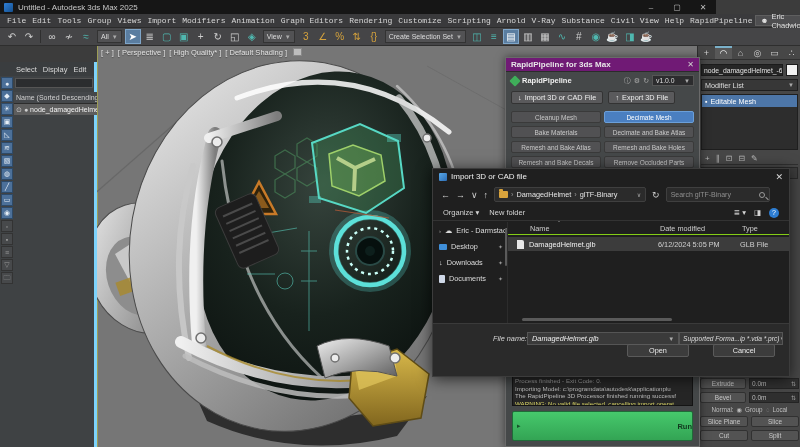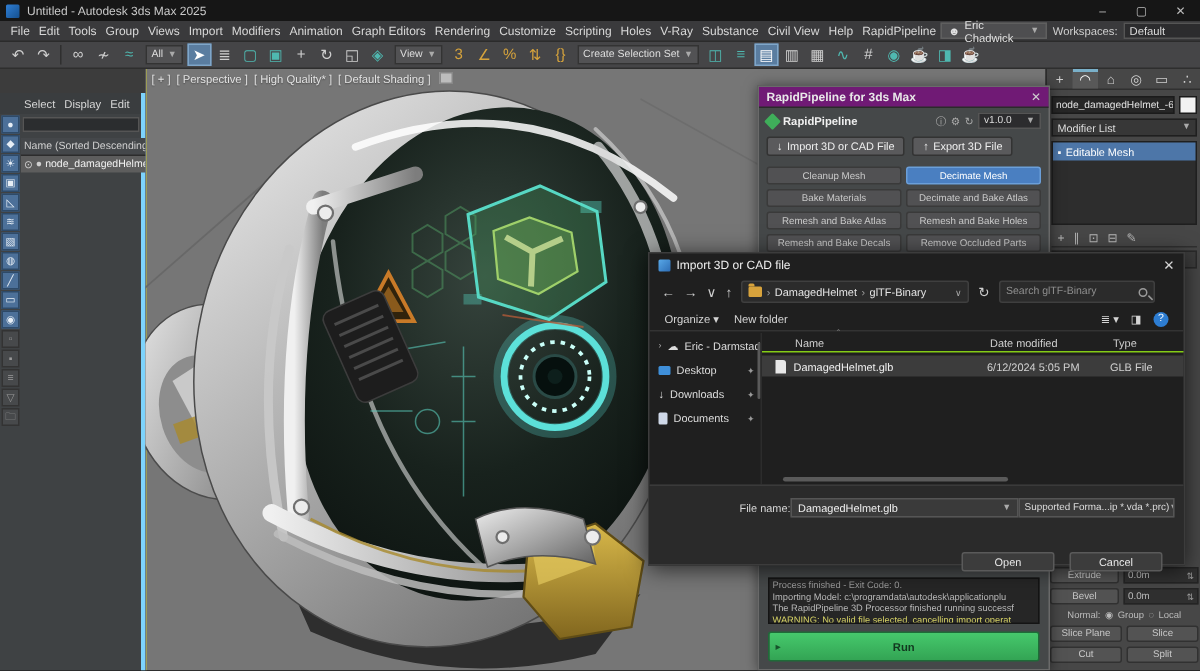--- a/index.html
+++ b/index.html
@@ -5,29 +5,29 @@
   * { margin:0; padding:0; box-sizing:border-box; }
   html,body { background:#000; }
   #screen {
     position:relative; width:800px; height:447px; overflow:hidden;
     font-family:"Liberation Sans", sans-serif; color:#d6d6d6; background:#3c3c3c;
     -webkit-font-smoothing:antialiased;
   }
   .abs { position:absolute; }
 
   
-  .titlebar { left:0; top:0; width:800px; height:14px; background:#161616; display:flex; align-items:center; }
+  .titlebar { left:0; top:0; width:716px; height:14px; background:#161616; display:flex; align-items:center; }
   .app-icon { width:9px; height:9px; margin:0 5px 0 4px; background:linear-gradient(135deg,#2f7fd6,#15508f); border-radius:1px; }
   .title-text { font-size:8px; color:#c9c9c9; }
   .win-controls { margin-left:auto; display:flex; }
   .win-btn { width:26px; height:14px; font-size:8px; color:#bdbdbd; display:flex; align-items:center; justify-content:center; }
 
   
   .menubar { left:0; top:14px; width:800px; height:14px; background:#3a3a3c; border-bottom:1px solid #2b2b2b; display:flex; align-items:center; padding-left:4px; }
-  .menu-item { font-size:8px; color:#d8d8d8; padding:0 3px; white-space:nowrap; }
+  .menu-item { font-size:8px; color:#d8d8d8; padding:0 3px; white-space:nowrap;font-family:Liberation Mono, monospace; }
   .menu-right { margin-left:auto; display:flex; align-items:center; gap:4px; padding-right:4px; }
   .user-chip { display:flex; align-items:center; gap:3px; background:#4e4e50; border:1px solid #5f5f5f; height:11px; padding:0 4px; font-size:7.5px; color:#e2e2e2; }
   .ws-label { font-size:7.5px; color:#cfcfcf; }
   .ws-select { width:92px; height:11px; background:#2c2c2e; border:1px solid #555; font-size:7.5px; color:#dcdcdc; display:flex; align-items:center; justify-content:space-between; padding:0 3px; }
 
   
   .toolbar { left:0; top:28px; width:800px; height:18px; background:#454547; border-bottom:1px solid #2e2e2e; display:flex; align-items:center; padding-left:4px; gap:1px; overflow:hidden; }
   .tb-icon { width:16px; height:15px; display:flex; align-items:center; justify-content:center; font-size:10px; color:#cfcfcf; }
   .tb-icon.teal { color:#4fb8b0; }
   .tb-icon.gold { color:#d6a33c; }
@@ -86,21 +86,21 @@
   .rp-preset { height:12px; background:#515153; border:1px solid #3a3a3a; border-radius:2px; font-size:6.5px; color:#c9c9c9; display:flex; align-items:center; justify-content:center; white-space:nowrap; overflow:hidden; }
   .rp-preset.active { background:#4a7fc1; border-color:#6b9fd9; color:#fff; }
   .rp-section { padding:4px 6px 0; font-size:9px; font-weight:bold; color:#dedede; }
   .rp-log { position:absolute; left:0; bottom:0; width:100%; padding:4px 6px 5px; }
   .rp-log-head { display:flex; align-items:center; gap:3px; font-size:8.5px; font-weight:bold; color:#e4e4e4; margin-bottom:2px; }
   .rp-log-chev { font-size:6px; color:#9a9a9a; font-weight:normal; }
   .rp-log-box { background:#262626; border:1px solid #141414; padding:1px 2px; height:31px; overflow:hidden; }
   .rp-log-line { font-size:6.2px; line-height:7.5px; color:#b8b8b8; white-space:nowrap; }
   .rp-log-line.first { color:#999; }
   .rp-log-line.warn { color:#d6d264; }
-  .rp-run { margin-top:5px; height:20px; background:linear-gradient(180deg,#46c96c,#33a454); border:1px solid #1f6b38; border-radius:2px; display:flex; align-items:center; justify-content:center; position:relative; }
+  .rp-run { margin-top:5px; height:30px; background:linear-gradient(180deg,#46c96c,#33a454); border:1px solid #1f6b38; border-radius:2px; display:flex; align-items:center; justify-content:flex-end; position:relative; }
   .rp-run-label { font-size:7.5px; font-weight:bold; color:#12381f; }
   .rp-run-icon { position:absolute; left:4px; font-size:7px; color:#16532b; }
 
   
   .imp { left:432px; top:168px; width:358px; height:209px; background:#1f1f1f; border:1px solid #3c3c3c; box-shadow:0 2px 14px rgba(0,0,0,.65); z-index:10; color:#e0e0e0; }
   .imp-title { height:15px; display:flex; align-items:center; gap:4px; padding:0 6px; }
   .imp-doc-ico { width:8px; height:8px; background:linear-gradient(135deg,#58a8e8,#2d6db5); border-radius:1px; }
   .imp-title-text { font-size:8px; color:#eee; }
   .imp-close { margin-left:auto; font-size:9px; color:#d8d8d8; }
   .imp-nav { height:21px; display:flex; align-items:center; gap:6px; padding:0 8px; }
@@ -128,25 +128,25 @@
   .sort-caret { position:absolute; left:28px; top:-4px; font-size:6px; color:#9a9a9a; }
   .col-date { width:82px; }
   .col-type { flex:1; }
   .file-row { display:flex; height:14px; align-items:center; font-size:7.3px; color:#f0f0f0; background:#3c3c3c; margin-top:2px; }
   .file-ico { width:7px; height:9px; background:#e8e8e8; margin:0 5px 0 9px; position:relative; border-radius:0 2px 0 0; flex:none; }
   .f-name { width:129px; }
   .f-date { width:82px; color:#d0d0d0; }
   .f-type { flex:1; color:#d0d0d0; }
   .hscroll { position:absolute; left:14px; bottom:2px; width:150px; height:3px; background:#5a5a5a; border-radius:2px; }
   .imp-footer { position:absolute; left:0; bottom:0; width:356px; height:53px; background:#2a2a2a; border-top:1px solid #3a3a3a; }
-  .fn-row { position:absolute; left:60px; top:8px; display:flex; align-items:center; gap:0; }
+  .fn-row { position:absolute; left:60px; top:8px; display:flex; align-items:center; gap:0;font-style:italic; }
   .fn-label { font-size:7.3px; color:#d6d6d6; }
   .fn-combo { width:152px; height:13px; background:#3a3a3a; border:1px solid #555; font-size:7.3px; color:#eee; display:flex; align-items:center; justify-content:space-between; padding:0 4px; }
   .flt-combo { width:104px; height:13px; background:#3a3a3a; border:1px solid #555; font-size:6.6px; color:#ddd; display:flex; align-items:center; justify-content:space-between; padding:0 3px; white-space:nowrap; overflow:hidden; }
-  .btn-row { position:absolute; right:14px; top:44px; display:flex; gap:10px;margin-left:27px; }
+  .btn-row { position:absolute; right:14px; top:20px; display:flex; gap:24px;margin-left:27px; }
   .dlg-btn { width:62px; height:13px; background:#3c3c3c; border:1px solid #5a5a5a; border-radius:2px; font-size:7.3px; color:#e8e8e8; display:flex; align-items:center; justify-content:center; }
 
   .chev { font-size:6px; color:#aaa; }
 </style>
 </head>
 <body>
 
 <div id="screen">
 
   <div class="abs titlebar">
@@ -165,21 +165,21 @@
     <span class="menu-item">Tools</span>
     <span class="menu-item">Group</span>
     <span class="menu-item">Views</span>
     <span class="menu-item">Import</span>
     <span class="menu-item">Modifiers</span>
     <span class="menu-item">Animation</span>
     <span class="menu-item">Graph Editors</span>
     <span class="menu-item">Rendering</span>
     <span class="menu-item">Customize</span>
     <span class="menu-item">Scripting</span>
-    <span class="menu-item">Holes</span>
+    <span class="menu-item">Arnold</span>
     <span class="menu-item">V-Ray</span>
     <span class="menu-item">Substance</span>
     <span class="menu-item">Civil View</span>
     <span class="menu-item">Help</span>
     <span class="menu-item">RapidPipeline</span>
     <div class="menu-right">
       <div class="user-chip">
         <span>☻</span>
         <span>Eric Chadwick</span>
         <span class="chev">▼</span>

